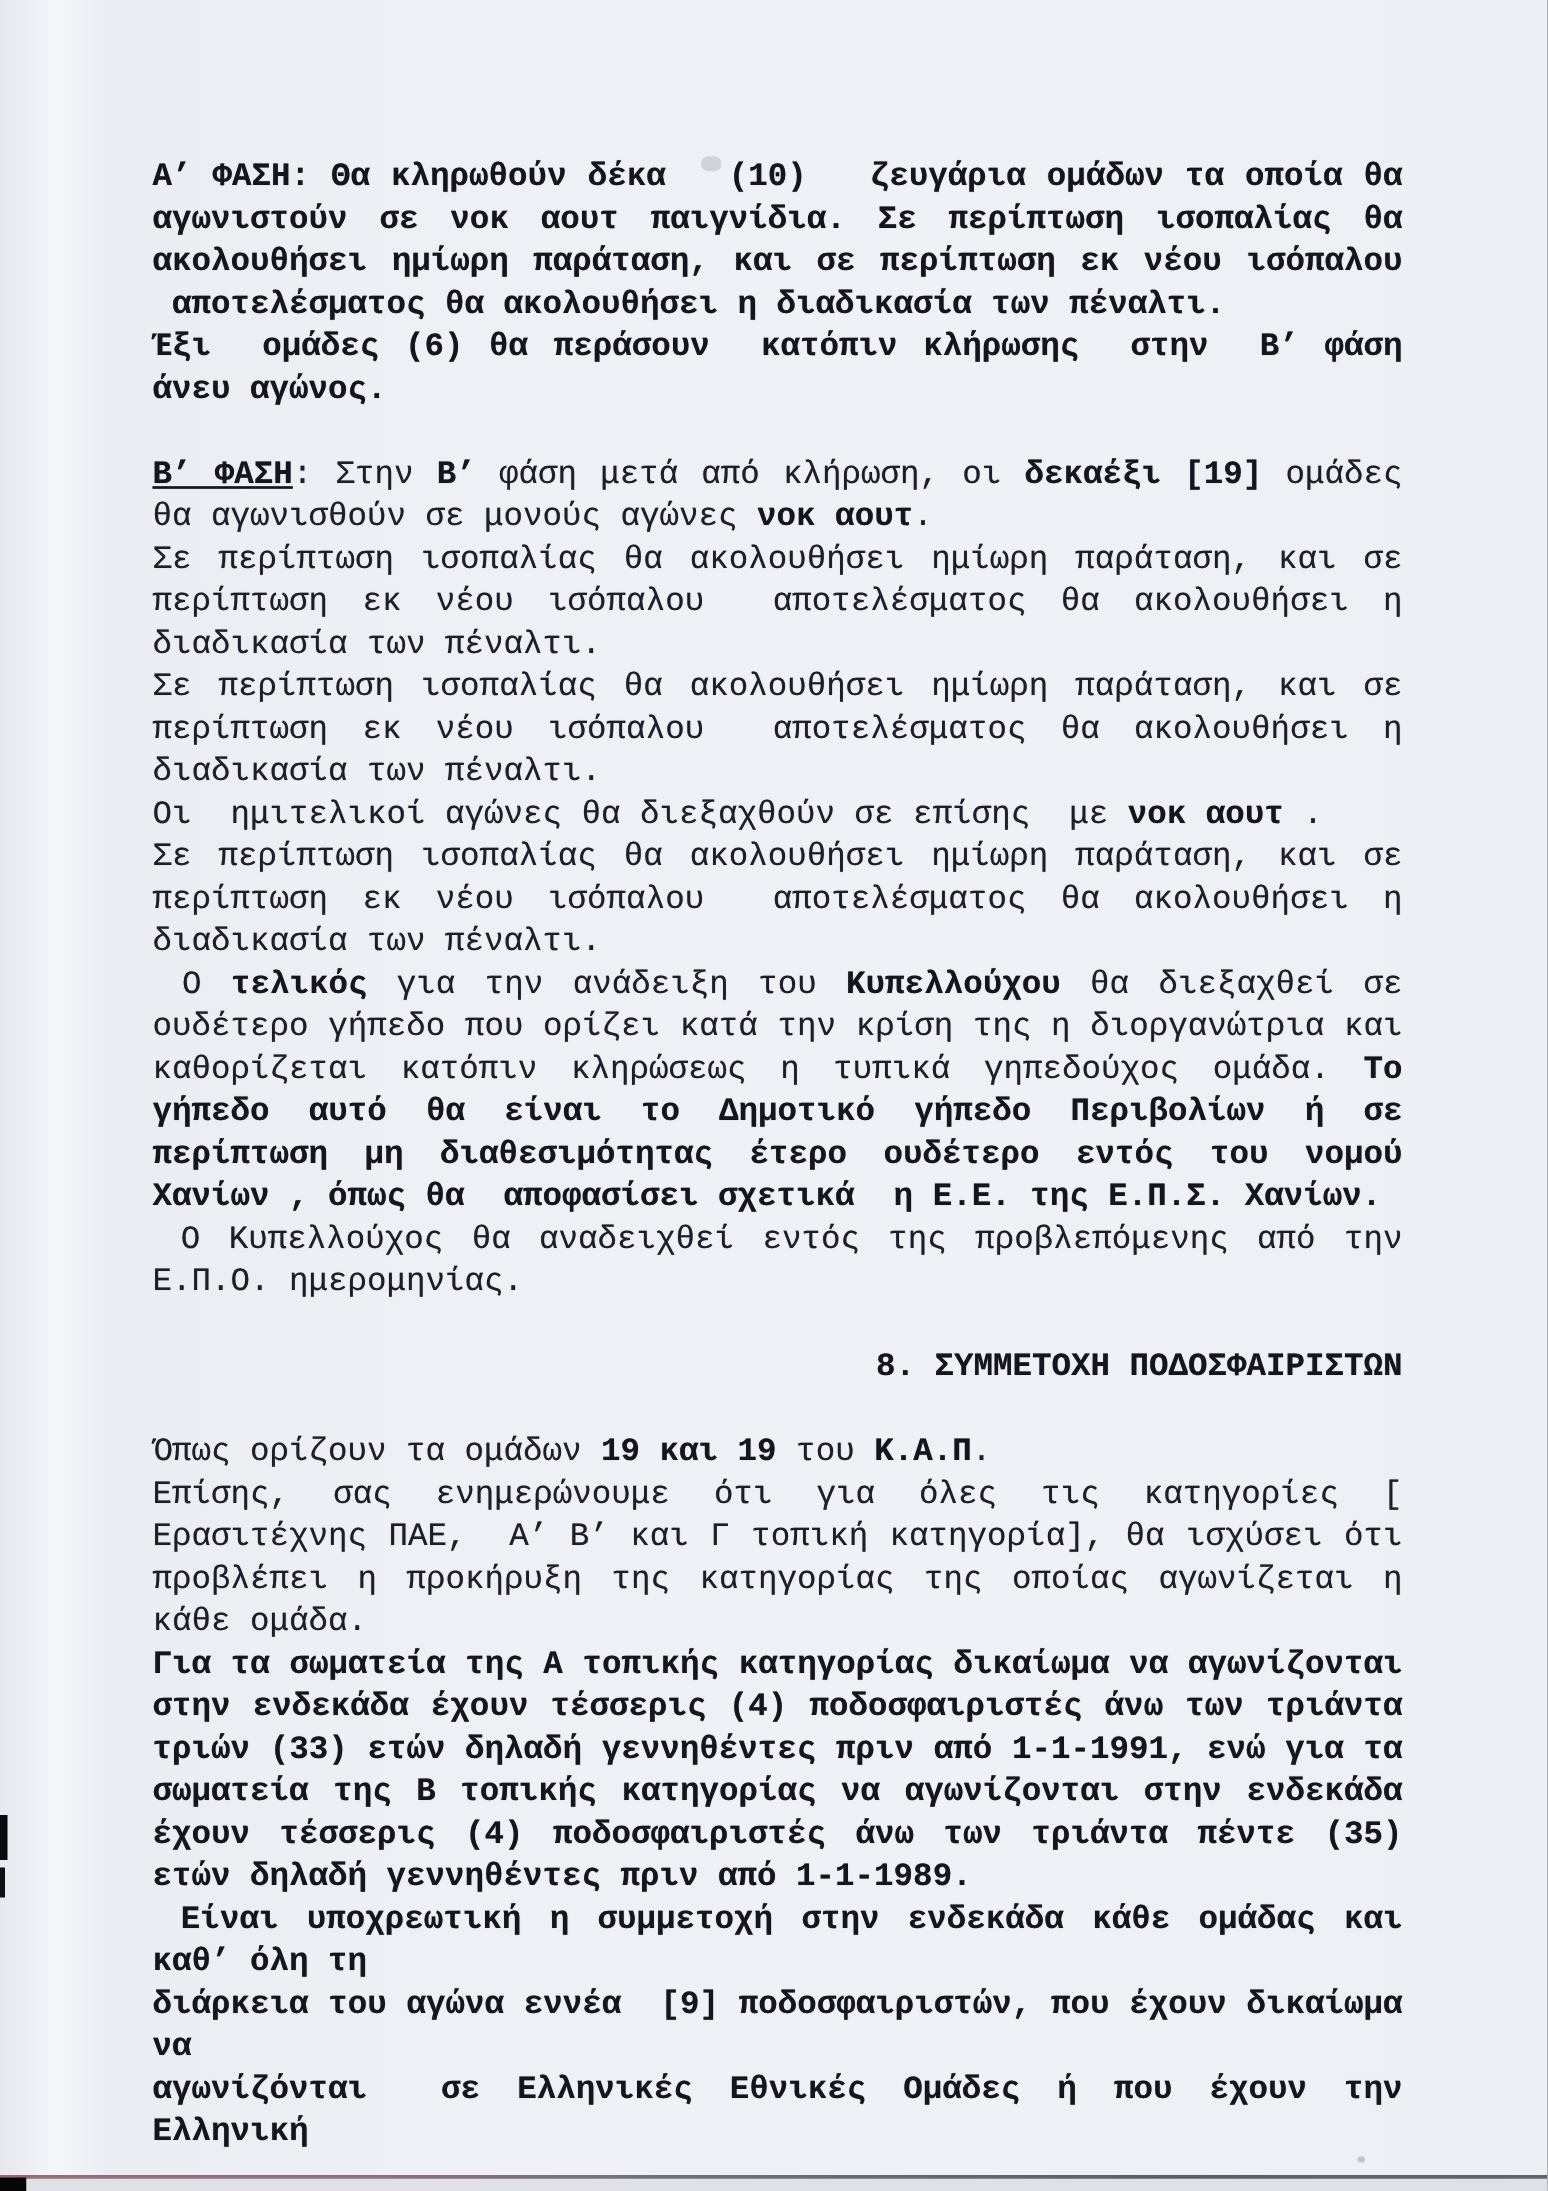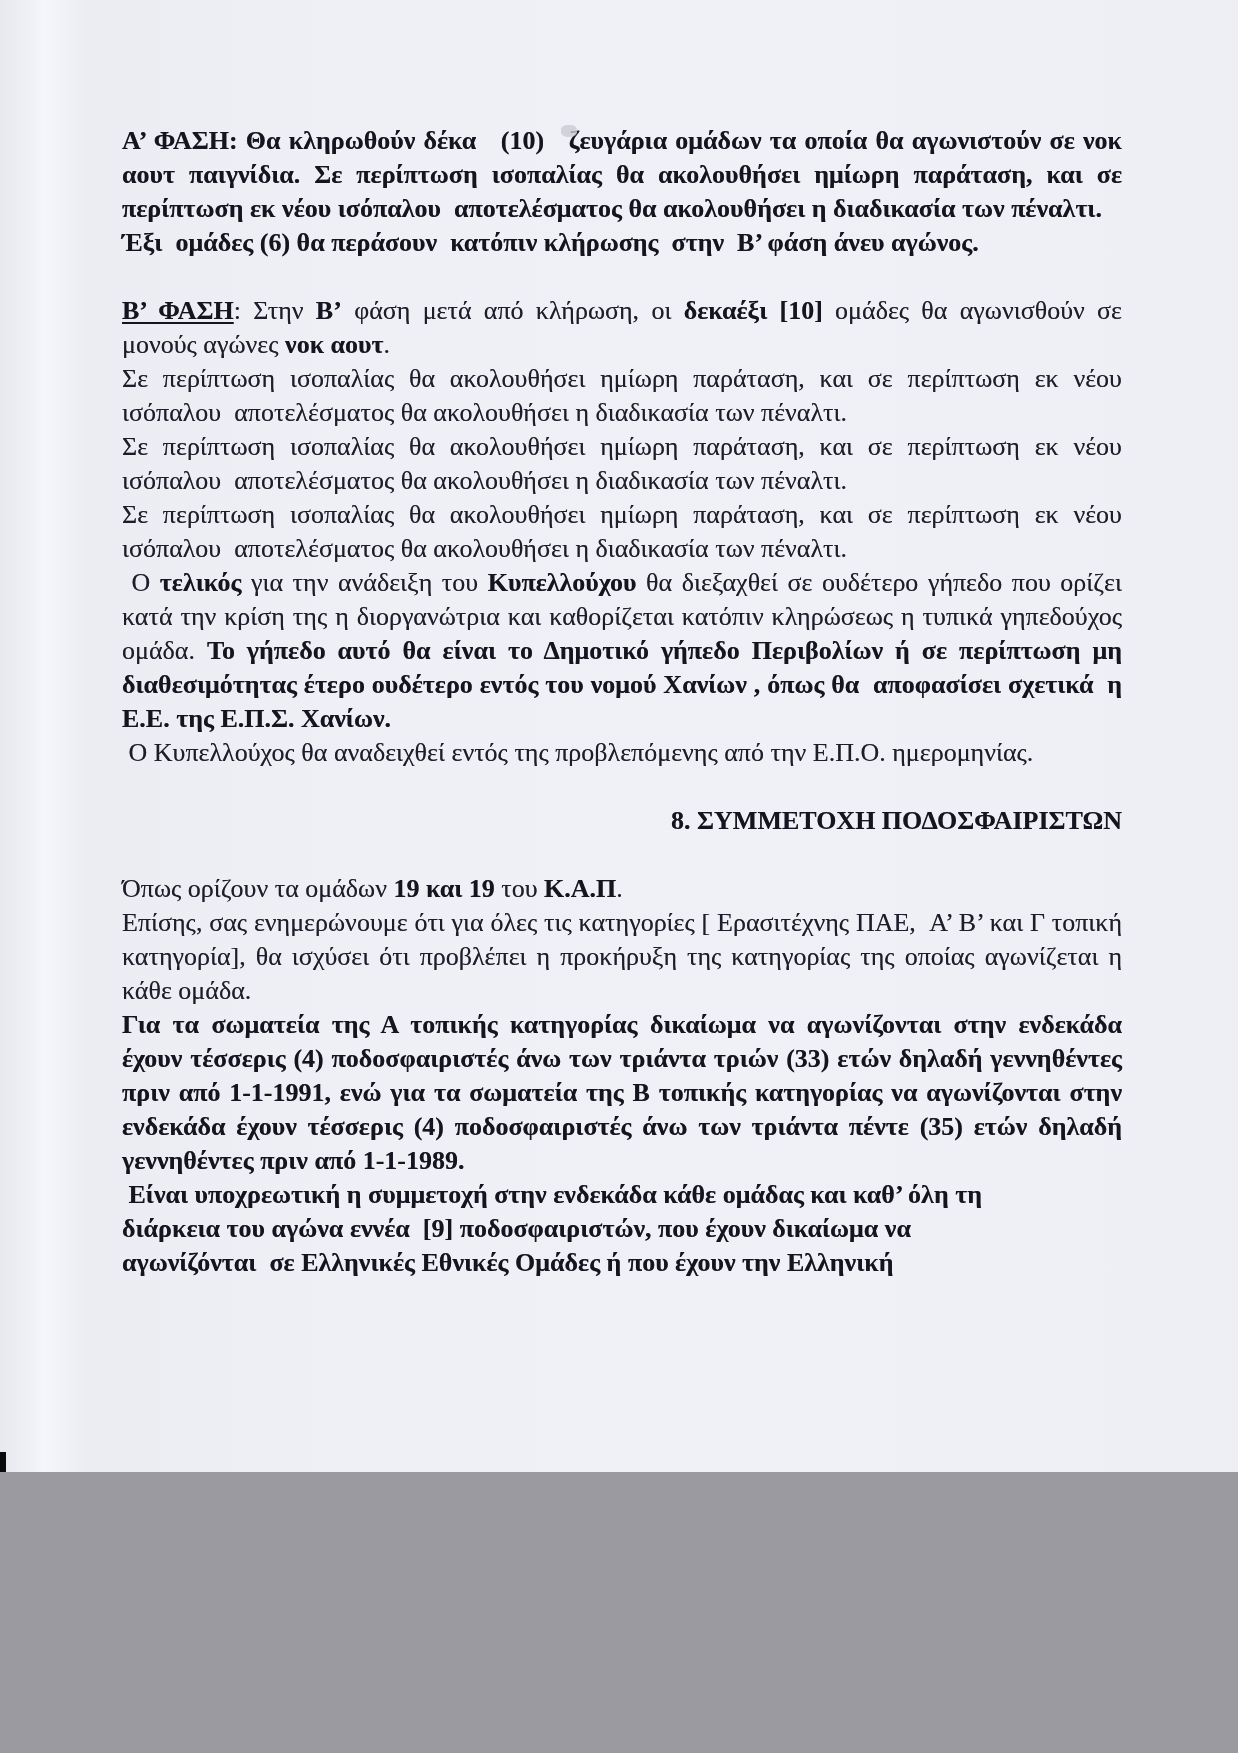--- a/index.html
+++ b/index.html
@@ -1,23 +1,23 @@
 <!DOCTYPE html>
 <html lang="el" style="--ink: #1e1e2a;"><head>
 <meta charset="utf-8">
 <style>
   html,body{margin:0;padding:0;background:#9a9aa0;}
   .page{
     position:relative;
-    width:1238px;height:1472px;
+    width:1238px;height:1753px;
     margin:0 auto;
     overflow:hidden;
     background:
       linear-gradient(90deg,#e7e9ee 0%,#f0f1f6 2.5%,#f5f6fa 3.5%,#ebedf2 7%,#eef0f5 28%,#f0f1f6 62%,#edeff4 100%);
-    font-family:Liberation Serif, serif;
+    font-family:Liberation Mono, monospace;
   }
   .doc{
     position:absolute;
     left:122px;top:124px;
     width:1000px;
     color:var(--ink,#1e1e2a);
     font-size:26px;
     line-height:34px;
     text-shadow:0 0 0.6px rgba(25,25,45,.55);
   }
@@ -40,23 +40,24 @@
   .speck2{left:1086px;top:1725px;width:6px;height:5px;background:#c2c3cb;border-radius:50%;}
 </style>
 </head>
 <body>
 
 <div class="page">
   <div class="doc">
       <p class="body"><span class="b">Α’ ΦΑΣΗ: Θα κληρωθούν δέκα &nbsp;&nbsp;(10) &nbsp;&nbsp;ζευγάρια ομάδων τα οποία θα αγωνιστούν σε νοκ αουτ παιγνίδια. Σε περίπτωση ισοπαλίας θα ακολουθήσει ημίωρη παράταση, και σε περίπτωση εκ νέου ισόπαλου &nbsp;αποτελέσματος θα ακολουθήσει η διαδικασία των πέναλτι.</span></p>
       <p class="body"><span class="b">Έξι &nbsp;ομάδες (6) θα περάσουν &nbsp;κατόπιν κλήρωσης &nbsp;στην &nbsp;Β’ φάση άνευ αγώνος.</span></p>
       <p class="blank">&nbsp;</p>
-      <p class="body"><span class="b u">Β’ ΦΑΣΗ</span><span>: Στην </span><span class="b">Β’</span><span> φάση μετά από κλήρωση, οι </span><span class="b">δεκαέξι [10]</span><span> ομάδες θα αγωνισθούν σε μονούς αγώνες </span><span class="b">νοκ αουτ</span><span>.</span></p>
+      <p class="body"><span class="b u">Β’ ΦΑΣΗ</span><span>: Στην </span><span class="b">Β’</span><span> φάση μετά από κλήρωση, οι </span><span class="b">δεκαέξι [19]</span><span> ομάδες θα αγωνισθούν σε μονούς αγώνες </span><span class="b">νοκ αουτ</span><span>.</span></p>
       <p class="body"><span>Σε περίπτωση ισοπαλίας θα ακολουθήσει ημίωρη παράταση, και σε περίπτωση εκ νέου ισόπαλου &nbsp;αποτελέσματος θα ακολουθήσει η διαδικασία των πέναλτι.</span></p>
       <p class="body"><span>Σε περίπτωση ισοπαλίας θα ακολουθήσει ημίωρη παράταση, και σε περίπτωση εκ νέου ισόπαλου &nbsp;αποτελέσματος θα ακολουθήσει η διαδικασία των πέναλτι.</span></p>
+      <p class="body"><span>Οι &nbsp;ημιτελικοί αγώνες θα διεξαχθούν σε επίσης &nbsp;με </span><span class="b">νοκ αουτ</span><span> .</span></p>
       <p class="body"><span>Σε περίπτωση ισοπαλίας θα ακολουθήσει ημίωρη παράταση, και σε περίπτωση εκ νέου ισόπαλου &nbsp;αποτελέσματος θα ακολουθήσει η διαδικασία των πέναλτι.</span></p>
       <p class="body"><span>&nbsp;Ο </span><span class="b">τελικός</span><span> για την ανάδειξη του </span><span class="b">Κυπελλούχου</span><span> θα διεξαχθεί σε ουδέτερο γήπεδο που ορίζει κατά την κρίση της η διοργανώτρια και καθορίζεται κατόπιν κληρώσεως η τυπικά γηπεδούχος ομάδα. </span><span class="b">Το γήπεδο αυτό θα είναι το Δημοτικό γήπεδο Περιβολίων ή σε περίπτωση μη διαθεσιμότητας έτερο ουδέτερο εντός του νομού Χανίων , όπως θα &nbsp;αποφασίσει σχετικά &nbsp;η Ε.Ε. της Ε.Π.Σ. Χανίων.</span></p>
       <p class="body"><span>&nbsp;Ο Κυπελλούχος θα αναδειχθεί εντός της προβλεπόμενης από την Ε.Π.Ο. ημερομηνίας.</span></p>
       <p class="blank">&nbsp;</p>
       <p class="heading"><span class="b">8. ΣΥΜΜΕΤΟΧΗ ΠΟΔΟΣΦΑΙΡΙΣΤΩΝ</span></p>
       <p class="blank">&nbsp;</p>
       <p class="body"><span>Όπως ορίζουν τα ομάδων </span><span class="b">19 και 19</span><span> του </span><span class="b">Κ.Α.Π</span><span>.</span></p>
       <p class="body"><span>Επίσης, σας ενημερώνουμε ότι για όλες τις κατηγορίες [ Ερασιτέχνης ΠΑΕ, &nbsp;Α’ Β’ και Γ τοπική κατηγορία], θα ισχύσει ότι προβλέπει η προκήρυξη της κατηγορίας της οποίας αγωνίζεται η κάθε ομάδα.</span></p>
       <p class="body"><span class="b">Για τα σωματεία της Α τοπικής κατηγορίας δικαίωμα να αγωνίζονται στην ενδεκάδα έχουν τέσσερις (4) ποδοσφαιριστές άνω των τριάντα τριών (33) ετών δηλαδή γεννηθέντες πριν από 1-1-1991, ενώ για τα σωματεία της Β τοπικής κατηγορίας να αγωνίζονται στην ενδεκάδα έχουν τέσσερις (4) ποδοσφαιριστές άνω των τριάντα πέντε (35) ετών δηλαδή γεννηθέντες πριν από 1-1-1989.</span></p>
       <p class="body"><span class="b">&nbsp;Είναι υποχρεωτική η συμμετοχή στην ενδεκάδα κάθε ομάδας και καθ’ όλη τη</span></p>

